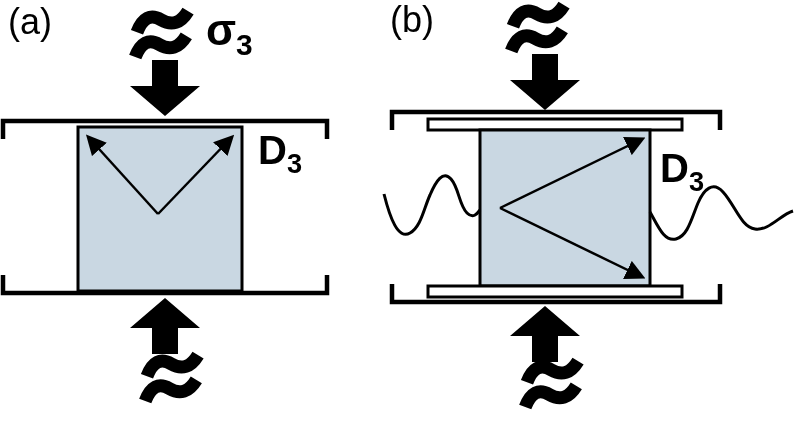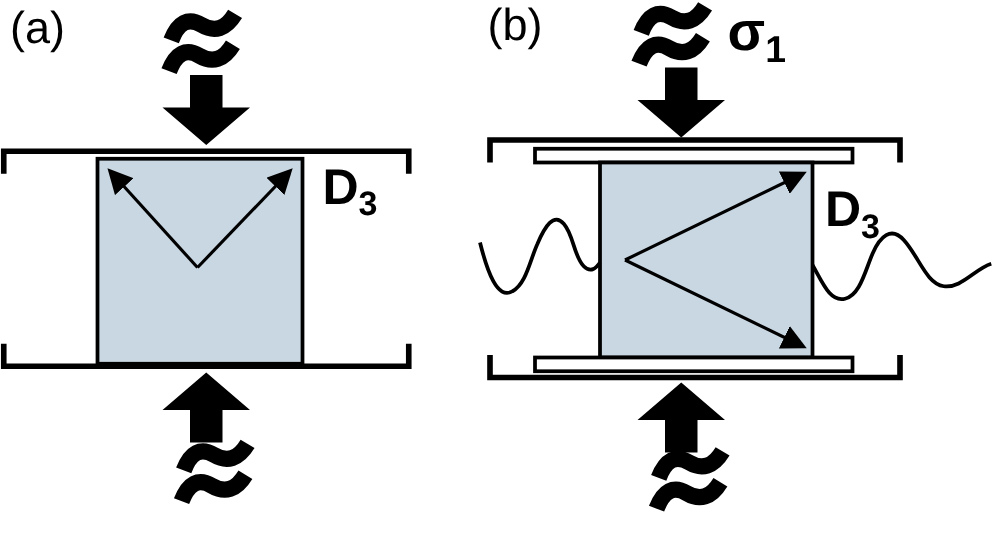--- a/index.html
+++ b/index.html
@@ -95,28 +95,28 @@
       <path d="M392,284 L392,302 L720,302 L720,284" fill="none" stroke="#000" stroke-width="4.5"></path>
 
       <use href="#thick-arrow" transform="translate(510,306) rotate(180 35 28)" fill="#000"></use>
 
       <use href="#bolt" transform="translate(522,362)"></use>
     </g>
   </svg>
 
   <div class="label panel-label" style="left:8px; top:4px">(a)</div>
 
+  <div class="label stress-label" style="left:206px; top:8px">
+    <span>σ</span><sub>3</sub>
+  </div>
 
   <div class="label measure-label" style="left:258px; top:130px">
     <span>D</span><sub>3</sub>
   </div>
 
   <div class="label panel-label" style="left:390px; top:2px">(b)</div>
 
-  <div class="label stress-label" style="left:582px; top:4px">
-    <span>σ</span><sub>1</sub>
-  </div>
 
   <div class="label measure-label" style="left:660px; top:148px">
     <span>D</span><sub>3</sub>
   </div>
 
 </div>
 
 </body></html>

